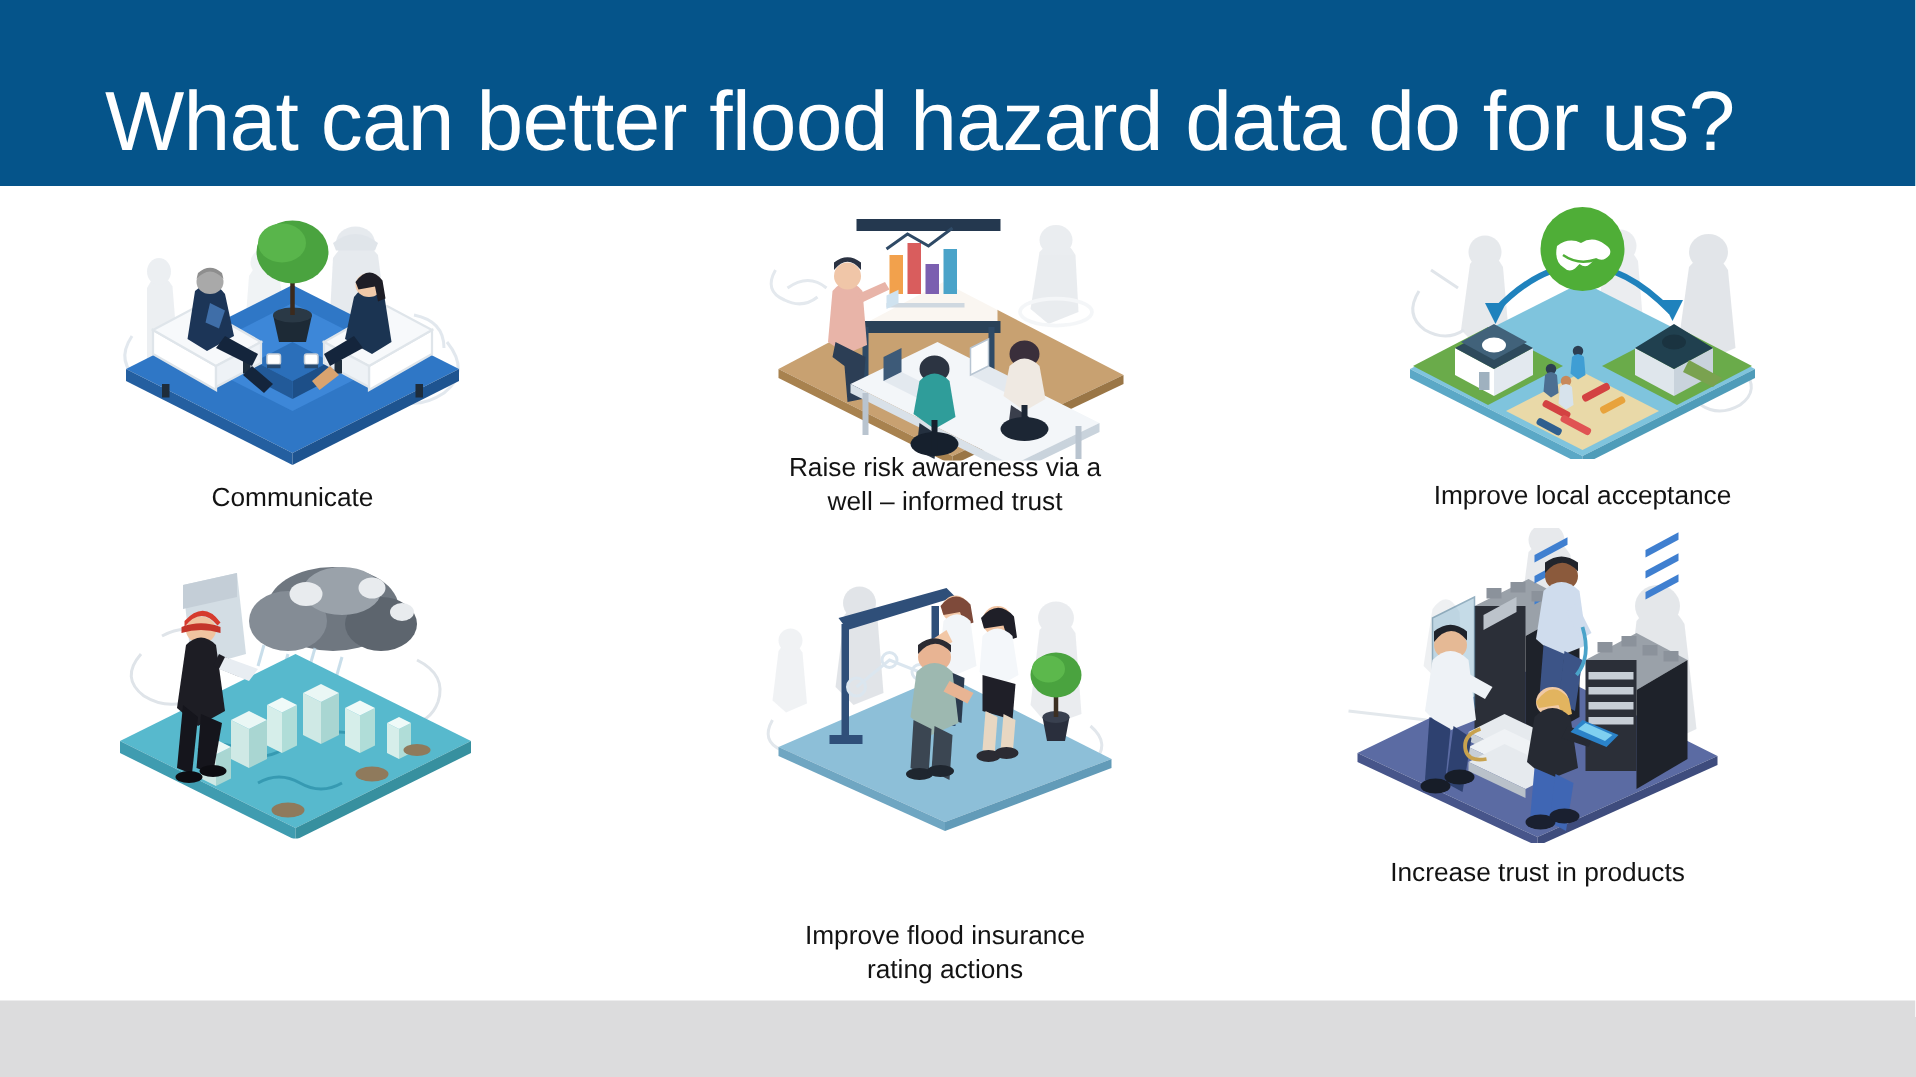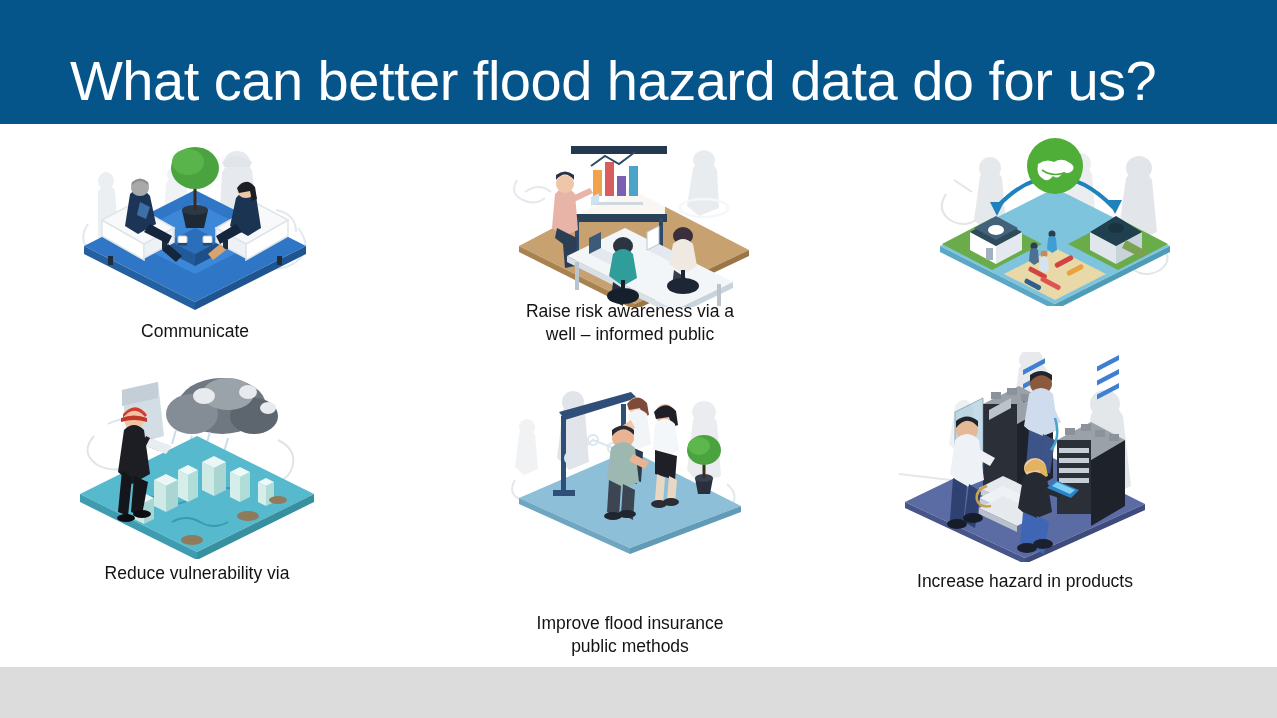--- a/index.html
+++ b/index.html
@@ -184,21 +184,21 @@
       <rect x="116" y="148" width="4" height="20" fill="#16202d"></rect>
 
       <ellipse cx="178" cy="104" rx="10" ry="9" fill="#3a2f3b"></ellipse>
       <path d="M168 112 q10-10 20 0 l4 22 -14 8 -14-10z" fill="#efe9e2"></path>
       <path d="M169 138 l12 8 -2 14 -12-6z" fill="#3a3f4c"></path>
       <ellipse cx="178" cy="154" rx="16" ry="8" fill="#1c2634"></ellipse>
       <rect x="176" y="138" width="4" height="18" fill="#1c2634"></rect>
     </svg>
     <div class="caption" style="top:168px;">
       <div>Raise risk awareness via a</div>
-      <div>well – informed public</div>
+      <div>well – informed trust</div>
     </div>
   </div>
 
   <div class="cell" id="cell-local-acceptance">
     <svg class="art" width="250" height="170" viewBox="0 0 250 170">
       <g opacity="0.33">
         <path d="M50 40 q12-16 22 2 l4 46 -20 8 -12-12z" fill="#b6bec8"></path>
         <ellipse cx="60" cy="32" rx="11" ry="11" fill="#b6bec8"></ellipse>
         <path d="M140 36 q12-16 22 2 l4 48 -20 8 -12-12z" fill="#c3cad3"></path>
         <ellipse cx="150" cy="28" rx="11" ry="11" fill="#c3cad3"></ellipse>
@@ -250,20 +250,23 @@
         <rect x="124" y="128" width="20" height="5" rx="2" fill="#d34242" transform="rotate(-28 124 128)"></rect>
         <rect x="112" y="140" width="22" height="5" rx="2" fill="#e05353" transform="rotate(28 112 140)"></rect>
         <rect x="136" y="136" width="18" height="5" rx="2" fill="#e8a33c" transform="rotate(-28 136 136)"></rect>
         <rect x="96" y="142" width="18" height="5" rx="2" fill="#2f5f8f" transform="rotate(28 96 142)"></rect>
       </g>
 
       <circle cx="125" cy="30" r="28" fill="#4fae37"></circle>
       <path d="M108 28 q8-6 16-2 q8-5 16 1 q5 3 3 7 q-4 5-9 2 l-4 4 q-3 3-7 0 l-3 3 q-4 3-8-1 q-6-4-4-14z" fill="#ffffff"></path>
       <path d="M112 34 q10 7 22 3" fill="none" stroke="#4fae37" stroke-width="1.6"></path>
     </svg>
+    <div class="caption" style="top:183px;">
+      <div>Improve local acceptance</div>
+    </div>
   </div>
 
   <div class="cell" id="cell-reduce-vuln">
     <svg class="art" width="250" height="185" viewBox="0 0 250 185">
 
       <g>
         <ellipse cx="150" cy="32" rx="44" ry="28" fill="#6f7780"></ellipse>
         <ellipse cx="120" cy="40" rx="26" ry="20" fill="#848c95"></ellipse>
         <ellipse cx="182" cy="42" rx="24" ry="18" fill="#5d656e"></ellipse>
         <ellipse cx="156" cy="20" rx="26" ry="16" fill="#9aa2aa"></ellipse>
@@ -332,21 +335,20 @@
       <path d="M49 44 q13-5 26 0 l0 4 q-13-4-26 0z" fill="#c4352a"></path>
       <path d="M52 56 q10-10 20 0 l6 44 -18 10 -14-12z" fill="#1d1d24"></path>
       <path d="M74 62 l16 8 -3 7 -17-7z" fill="#1d1d24"></path>
       <polygon points="78,64 100,72 94,80 74,72" fill="#e8edf2"></polygon>
       <path d="M50 96 l10 8 -4 38 -10-4z" fill="#15151c"></path>
       <path d="M62 102 l14 6 -6 34 -11-4z" fill="#15151c"></path>
       <ellipse cx="54" cy="144" rx="9" ry="4" fill="#0d0d12"></ellipse>
       <ellipse cx="70" cy="140" rx="9" ry="4" fill="#0d0d12"></ellipse>
     </svg>
     <div class="caption" style="top:188px;">
-      <div>Reduce vulnerability via</div>
     </div>
   </div>
 
   <div class="cell" id="cell-flood-insurance">
     <svg class="art" width="250" height="180" viewBox="0 0 250 180">
       <g opacity="0.34">
         <path d="M58 34 q12-16 22 2 l4 50 -20 8 -12-12z" fill="#aab3bd"></path>
         <ellipse cx="68" cy="26" rx="11" ry="11" fill="#aab3bd"></ellipse>
         <path d="M188 44 q13-16 24 2 l4 54 -22 8 -12-14z" fill="#c3cad3"></path>
         <ellipse cx="199" cy="36" rx="12" ry="11" fill="#c3cad3"></ellipse>
@@ -400,21 +402,21 @@
       <ellipse cx="122" cy="138" rx="9" ry="4" fill="#1f262f"></ellipse>
 
       <polygon points="190,102 208,102 205,118 193,118" fill="#2a2f3d"></polygon>
       <ellipse cx="199" cy="102" rx="9" ry="4" fill="#39404f"></ellipse>
       <rect x="197.5" y="82" width="3" height="20" fill="#3c2f22"></rect>
       <ellipse cx="199" cy="74" rx="17" ry="15" fill="#4aa33f"></ellipse>
       <ellipse cx="194" cy="70" rx="11" ry="9" fill="#5cb84c"></ellipse>
     </svg>
     <div class="caption" style="top:188px;margin-top:48px;">
       <div>Improve flood insurance</div>
-      <div>public methods</div>
+      <div>rating actions</div>
     </div>
   </div>
 
   <div class="cell" id="cell-trust-products">
     <svg class="art" width="260" height="210" viewBox="0 0 260 210">
       <g opacity="0.32">
         <path d="M124 16 q16-18 28 2 l4 48 -24 10 -14-14z" fill="#b5bdc7"></path>
         <ellipse cx="136" cy="8" rx="12" ry="11" fill="#b5bdc7"></ellipse>
         <path d="M196 62 q18-22 32 2 l8 70 -30 14 -18-18z" fill="#aeb6c1"></path>
         <ellipse cx="210" cy="52" rx="15" ry="14" fill="#aeb6c1"></ellipse>
@@ -501,21 +503,21 @@
       <ellipse cx="132" cy="196" rx="10" ry="5" fill="#1a2030"></ellipse>
       <ellipse cx="148" cy="192" rx="10" ry="5" fill="#1a2030"></ellipse>
 
       <polygon points="160,128 184,138 176,146 152,136" fill="#2b83c9"></polygon>
       <polygon points="162,130 180,138 175,142 157,134" fill="#7fd0f0"></polygon>
 
       <path d="M92 134 q-12 4-10 14 q2 8 14 6" fill="none" stroke="#c8a24e" stroke-width="2.5"></path>
       <path d="M160 66 q6 20 -4 32" fill="none" stroke="#4aa3c9" stroke-width="2.5"></path>
     </svg>
     <div class="caption" style="top:218px;">
-      <div>Increase hazard in products</div>
+      <div>Increase trust in products</div>
     </div>
   </div>
 
 </div>
 
 <div id="slide-footer">
 
   
 
   

